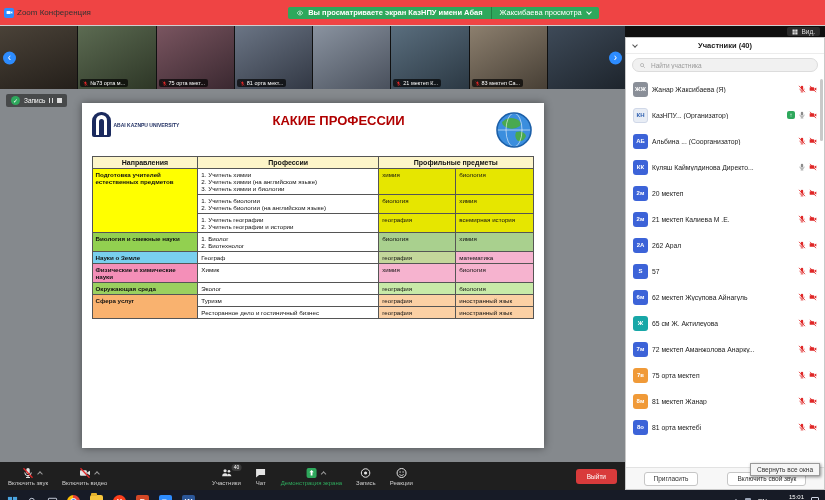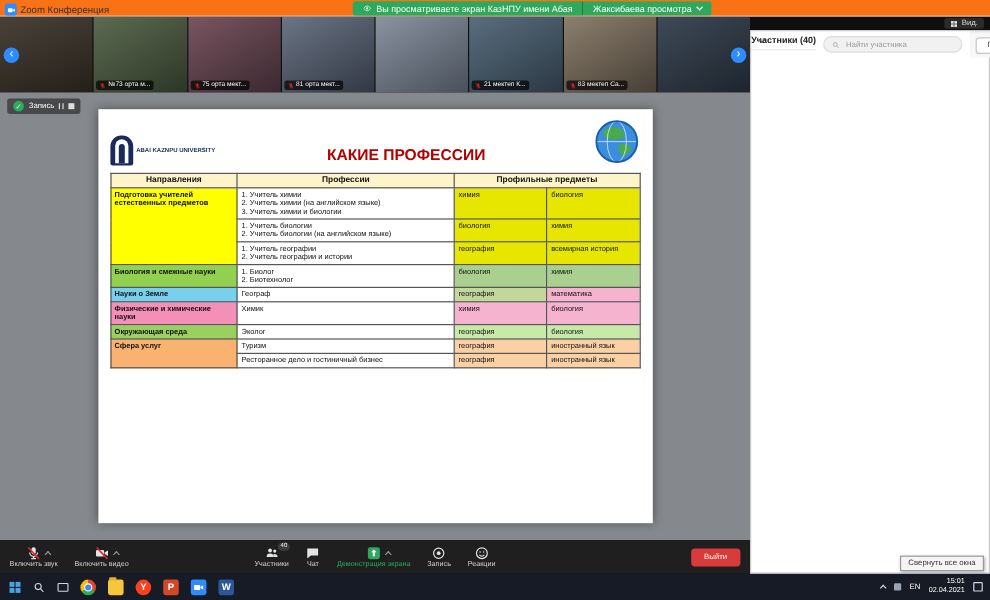--- a/index.html
+++ b/index.html
@@ -1,25 +1,25 @@
 <!DOCTYPE html>
 <html><head>
 <meta charset="utf-8">
 <style>
   html,body{margin:0;padding:0;background:#2a2a2a;}
   *{box-sizing:border-box;}
   .screen{width:825px;height:500px;position:relative;font-family:"Liberation Sans",sans-serif;overflow:hidden;background:#0f0f0f;}
 
   
-  .titlebar{height:14px;background:#f97316;border-bottom:1px solid #cfcfcf;display:flex;align-items:flex-end;font-size:8px;color:#333;}
+  .titlebar{height:26px;background:#ef4444;border-bottom:1px solid #cfcfcf;display:flex;align-items:center;font-size:8px;color:#333;}
   .tb-left{display:flex;align-items:center;gap:3px;padding-left:4px;width:170px;}
   .zoom-badge{width:10px;height:10px;background:#2d8cff;border-radius:2px;display:flex;align-items:center;justify-content:center;color:#fff;}
   .zoom-badge svg{width:7px;height:7px;}
   .tb-center{flex:1;display:flex;align-items:center;justify-content:center;}
-  .banner{background:#2ea85c;color:#fff;font-size:7.5px;font-weight:normal;padding:1px 8px;border-radius:2px 0 0 2px;display:flex;align-items:center;gap:4px;height:12px;margin-left:12px;}
+  .banner{background:#2ea85c;color:#fff;font-size:7.5px;font-weight:bold;padding:1px 8px;border-radius:2px 0 0 2px;display:flex;align-items:center;gap:4px;height:12px;margin-left:12px;}
   .banner svg{width:8px;height:8px;}
   .view-settings{background:#2ea85c;border-left:1px solid rgba(0,0,0,.25);color:#fff;font-size:7.5px;padding:1px 8px;border-radius:0 2px 2px 0;display:flex;align-items:center;gap:5px;height:12px;}
   .chev{display:inline-block;width:4px;height:4px;border-right:1px solid currentColor;border-bottom:1px solid currentColor;}
   .chev.down{transform:rotate(45deg);margin-top:-2px;}
   .chev.up{transform:rotate(-135deg);margin-top:2px;}
 
   
   .workspace{display:flex;height:464px;}
   .left-col{flex:1;display:flex;flex-direction:column;min-width:0;}
 
@@ -42,21 +42,21 @@
 
   
   .content{flex:1;background:#85898d;position:relative;display:flex;align-items:center;justify-content:center;}
   .rec-chip{position:absolute;top:5px;left:6px;display:flex;align-items:center;gap:4px;background:rgba(20,20,20,.55);color:#fff;font-size:6.5px;padding:2px 5px;border-radius:2px;z-index:4;}
   .rec-dot{width:9px;height:9px;border-radius:50%;background:#2ea85c;color:#fff;font-size:6px;display:flex;align-items:center;justify-content:center;}
   .rec-pause{width:4px;height:5px;border-left:1.5px solid #ddd;border-right:1.5px solid #ddd;}
   .rec-stop{width:4.5px;height:4.5px;background:#ddd;}
 
   
   .slide{width:462px;height:345px;background:#fff;box-shadow:0 0 8px rgba(0,0,0,.45);padding:7px 10px;display:flex;flex-direction:column;}
-  .slide-head{display:flex;align-items:flex-end;gap:6px;}
+  .slide-head{display:flex;align-items:flex-start;gap:6px;}
   .uni-logo{width:92px;display:flex;align-items:center;gap:3px;padding-top:2px;}
   .uni-arch{width:19px;height:25px;background:#1b2a5e;border-radius:9px 9px 2px 2px;position:relative;flex:none;}
   .uni-arch::after{content:"";position:absolute;left:4px;right:4px;top:3px;bottom:2px;background:#fff;border-radius:6px 6px 0 0;}
   .uni-arch::before{content:"";position:absolute;left:7px;right:7px;top:7px;bottom:2px;background:#1b2a5e;border-radius:4px 4px 0 0;z-index:1;}
   .uni-text{font-size:5px;font-weight:bold;color:#1b2a5e;line-height:1.2;}
   .slide-title{flex:1;text-align:center;color:#b00000;font-weight:bold;font-size:13px;line-height:1.3;padding-top:3px;}
   .globe{width:40px;height:40px;flex:none;}
 
   
   .slide-table{width:100%;border-collapse:collapse;margin-top:6px;table-layout:fixed;}
@@ -83,21 +83,21 @@
   .tool-ic svg{width:12px;height:12px;color:#e4e4e4;}
   .tool-ic .chev{position:absolute;right:-8px;top:3px;color:#9a9a9a;}
   .badge{position:absolute;top:-3px;right:-9px;background:#3c3c3c;color:#fff;font-size:5px;padding:0 2px;border-radius:5px;line-height:1.4;}
   .leave{margin-left:auto;background:#d93b3b;color:#fff;border:none;border-radius:3px;font-size:6.5px;padding:4px 11px;cursor:pointer;font-family:inherit;}
 
   
   .right-panel{width:200px;display:flex;flex-direction:column;background:#0f0f0f;flex:none;}
   .panel-topstrip{height:11px;display:flex;justify-content:flex-end;align-items:center;padding-right:5px;}
   .view-btn{color:#ddd;font-size:6.5px;display:flex;gap:3px;align-items:center;background:#2a2a2a;padding:1px 5px;border-radius:2px;cursor:pointer;}
   .view-btn svg{width:6px;height:6px;}
-  .panel-body{flex:1;background:#fff;border:1px solid #c9c9c9;display:flex;flex-direction:row;min-height:0;}
+  .panel-body{flex:1;background:#fff;border:1px solid #c9c9c9;display:flex;flex-direction:column;min-height:0;}
   .panel-header{height:16px;display:flex;align-items:center;justify-content:center;position:relative;border-bottom:1px solid #ececec;font-size:7.5px;font-weight:bold;color:#222;flex:none;}
   .panel-header .chev{position:absolute;left:7px;color:#555;}
   .search-row{padding:4px 6px;flex:none;}
   .search-box{background:#f1f1f1;border:1px solid #dcdcdc;border-radius:9px;height:14px;display:flex;align-items:center;gap:3px;padding:0 6px;}
   .search-box svg{width:7px;height:7px;color:#999;flex:none;}
   .search-box input{border:none;background:transparent;outline:none;font-size:6.5px;color:#555;width:100%;font-family:inherit;}
   .search-box input::placeholder{color:#9a9a9a;}
   .plist{flex:1;overflow:hidden;position:relative;}
   .prow{height:26px;display:flex;align-items:center;gap:4px;padding:0 7px;cursor:pointer;}
   .pav{width:15px;height:15px;border-radius:3px;color:#fff;font-size:6px;font-weight:bold;display:flex;align-items:center;justify-content:center;flex:none;}

